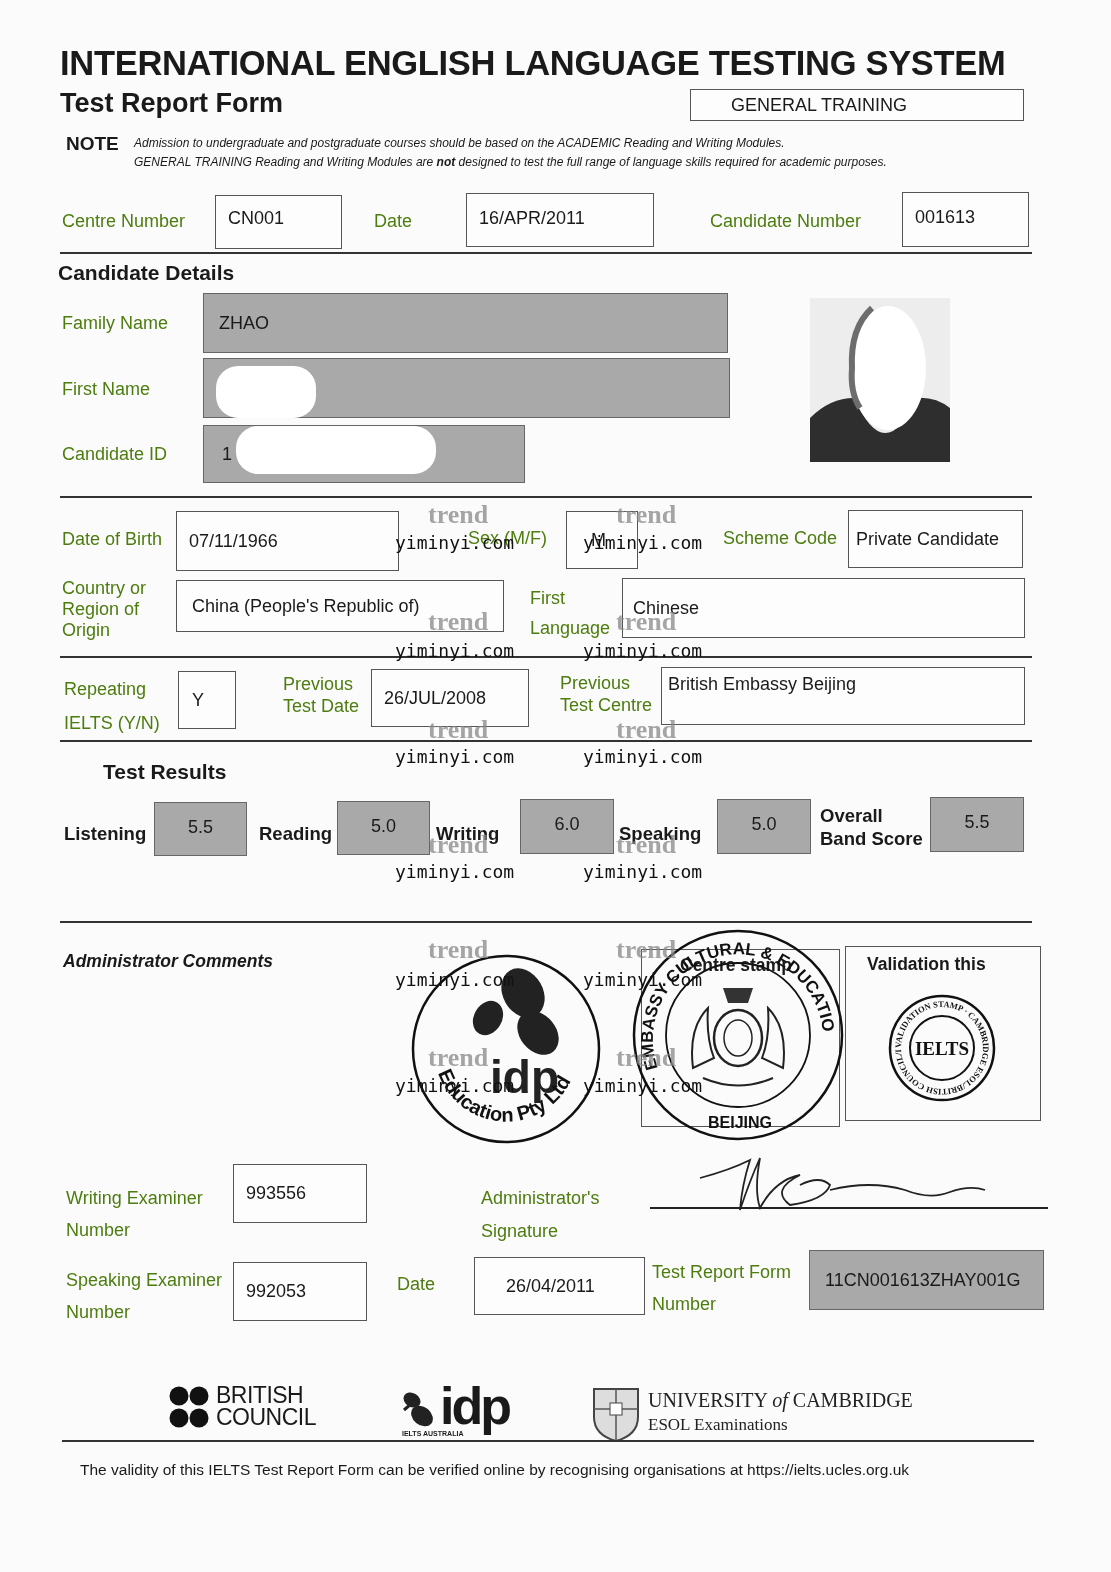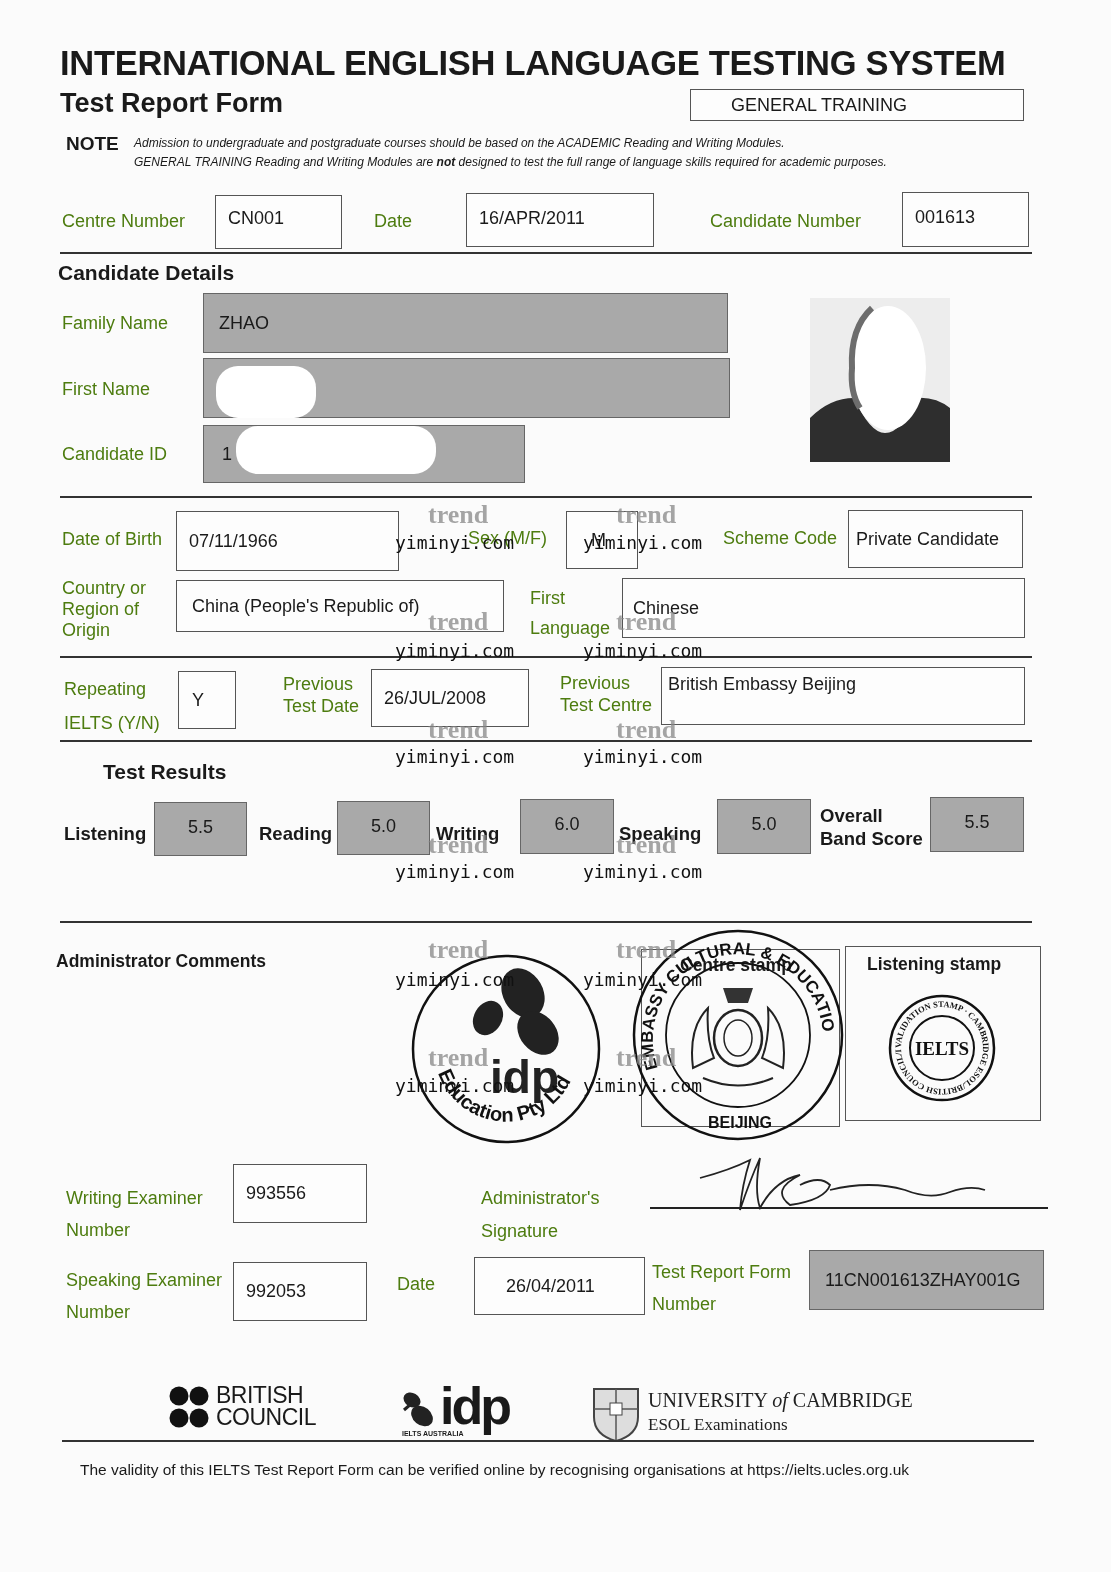--- a/index.html
+++ b/index.html
@@ -153,21 +153,21 @@
 <div class="abs bold" style="left:820px;top:804px;font-size:18.5px;line-height:23px;">
   <div>Overall</div>
   <div>Band Score</div>
 </div>
 <div class="gbox score" style="left:930px;top:797px;width:94px;height:55px;">
     <span>5.5</span>
   </div>
 
 <div class="hr" style="left:60px;top:921px;width:972px;height:1.5px;"></div>
 
-<div class="abs bold" style="left:56px;top:951px;font-size:17.5px;">Administrator Comments</div>
+<div class="abs bold" style="left:63px;top:951px;font-size:17.5px;font-style:italic;">Administrator Comments</div>
 
 <div class="abs" style="left:408px;top:953px;width:196px;height:192px;">
   <svg width="196" height="192" viewBox="0 0 196 192">
     <defs>
         <path id="idparc" d="M30 120 A72 72 0 0 0 170 100"></path>
       </defs>
     <circle cx="98" cy="96" r="93" fill="none" stroke="#111" stroke-width="2.5"></circle>
     <ellipse cx="115" cy="40" rx="20" ry="26" fill="#222" transform="rotate(-30 115 40)"></ellipse>
     <ellipse cx="80" cy="65" rx="14" ry="18" fill="#222" transform="rotate(30 80 65)"></ellipse>
     <ellipse cx="130" cy="80" rx="18" ry="24" fill="#222" transform="rotate(-40 130 80)"></ellipse>
@@ -191,21 +191,21 @@
     <path d="M95 60 L125 60 L120 75 L100 75 Z" fill="#333"></path>
     <ellipse cx="110" cy="110" rx="24" ry="28" fill="none" stroke="#222" stroke-width="2.5"></ellipse>
     <ellipse cx="110" cy="110" rx="14" ry="18" fill="none" stroke="#222" stroke-width="1.5"></ellipse>
     <path d="M65 140 Q60 100 80 80 Q78 110 86 130 Z" fill="none" stroke="#222" stroke-width="2"></path>
     <path d="M155 140 Q160 100 140 80 Q142 110 134 130 Z" fill="none" stroke="#222" stroke-width="2"></path>
     <path d="M75 150 Q110 165 145 150" fill="none" stroke="#222" stroke-width="2"></path>
   </svg>
 </div>
 
 <div class="abs" style="left:845px;top:946px;width:196px;height:175px;border:1.5px solid #555;"></div>
-<div class="abs bold" style="left:867px;top:954px;font-size:17.5px;">Listening stamp</div>
+<div class="abs bold" style="left:867px;top:954px;font-size:17.5px;">Validation this</div>
 <div class="abs" style="left:887px;top:993px;width:110px;height:110px;">
   <svg width="110" height="110" viewBox="0 0 110 110">
     <defs>
         <path id="valarc" d="M14 55 A41 41 0 1 1 96 55 A41 41 0 1 1 14 55"></path>
       </defs>
     <circle cx="55" cy="55" r="52" fill="none" stroke="#111" stroke-width="2.5"></circle>
     <circle cx="55" cy="55" r="32" fill="none" stroke="#111" stroke-width="2"></circle>
     <text font-family="Liberation Serif, serif" font-weight="bold" font-size="8.5" fill="#111"><textPath href="#valarc">VALIDATION STAMP · CAMBRIDGE ESOL/BRITISH COUNCIL/IDP AUSTRALIA</textPath></text>
     <text x="55" y="62" text-anchor="middle" font-family="Liberation Serif, serif" font-weight="bold" font-size="19" fill="#111">IELTS</text>
   </svg>

